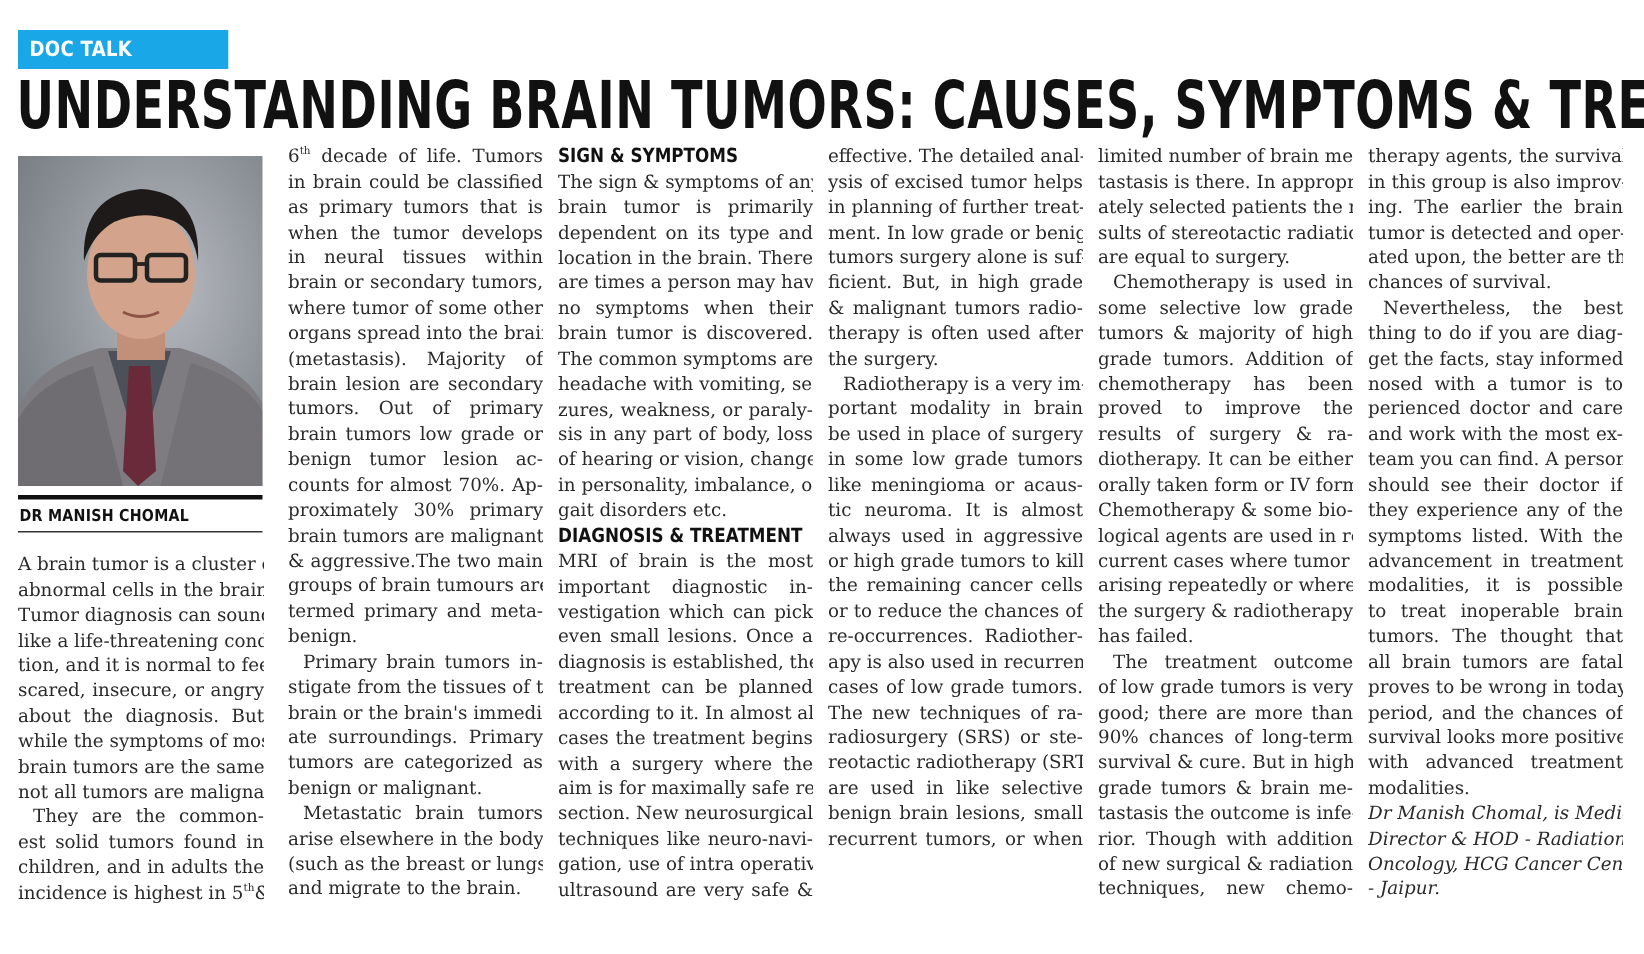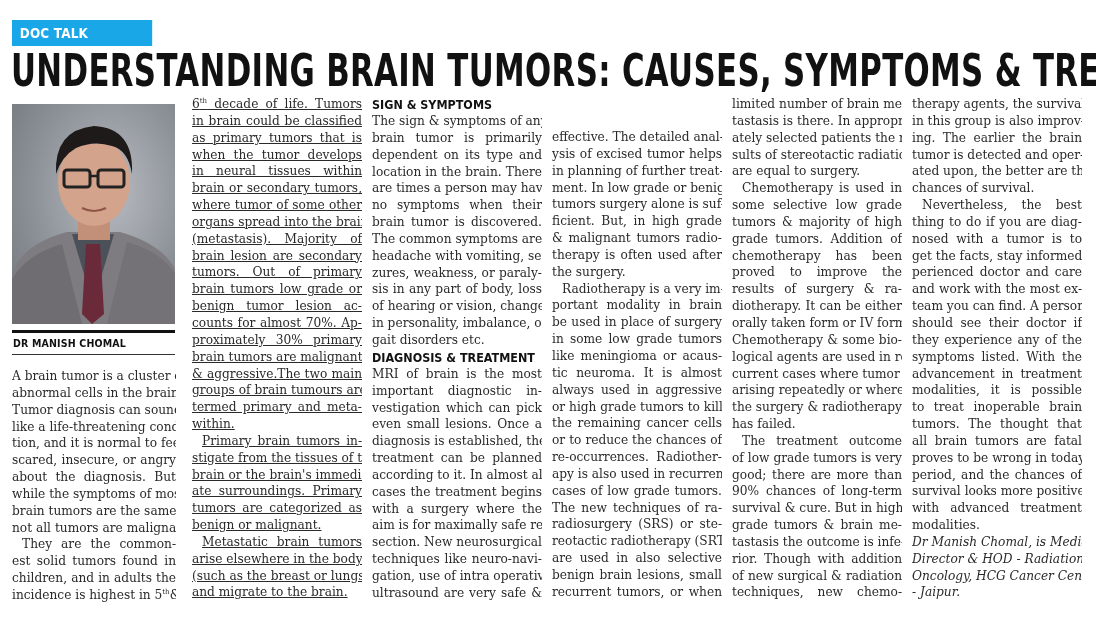--- a/index.html
+++ b/index.html
@@ -14,23 +14,23 @@
   .rule-thick { position: absolute; left: 12px; top: 330px; width: 163px; height: 3px; background: #111; }
   .caption { position: absolute; left: 13px; top: 337px; font-family: "DejaVu Sans", sans-serif; font-weight: bold; font-size: 11px; color: #111; letter-spacing: 0.2px; transform: scaleX(0.86); transform-origin: left center; white-space: nowrap; }
   .rule-thin { position: absolute; left: 12px; top: 354px; width: 163px; height: 1px; background: #333; }
   .col { position: absolute; width: 170px; font-size: 12.2px; line-height: 16.85px; color: #2a2a2a; }
   .col .ln { display: block; white-space: nowrap; text-align: justify; text-align-last: justify; overflow: hidden; }
   .col .ln.last { text-align-last: left; }
   .col .ln.indent { padding-left: 10px; }
   .col .sub { display: block; font-family: "DejaVu Sans", sans-serif; font-weight: bold; font-size: 13px; line-height: 17px; color: #111; transform: scaleX(0.86); transform-origin: left center; white-space: nowrap; }
   .col .ital { font-style: italic; }
   .c1 { left: 12px; top: 368px; width: 164px; }
-  .c2 { left: 192px; top: 96px; text-decoration: underline; }
+  .c2 { left: 192px; top: 96px; }
   .c3 { left: 372px; top: 96px; }
-  .c4 { left: 552px; top: 96px; margin-top: 33px; }
+  .c4 { left: 552px; top: 96px; }
   .c5 { left: 732px; top: 96px; }
   .c6 { left: 912px; top: 96px; }
   sup { font-size: 7px; line-height: 0; }
 </style>
 </head>
 <body>
 
 <div class="kicker">DOC TALK</div>
 <div class="headline">UNDERSTANDING BRAIN TUMORS: CAUSES, SYMPTOMS &amp; TREATMENT</div>
 
@@ -90,21 +90,21 @@
     <span class="ln">brain lesion are secondary</span>
     <span class="ln">tumors. Out of primary</span>
     <span class="ln">brain tumors low grade or</span>
     <span class="ln">benign tumor lesion ac-</span>
     <span class="ln">counts for almost 70%. Ap-</span>
     <span class="ln">proximately 30% primary</span>
     <span class="ln">brain tumors are malignant</span>
     <span class="ln">&amp; aggressive.The two main</span>
     <span class="ln">groups of brain tumours are</span>
     <span class="ln">termed primary and meta-</span>
-    <span class="ln last">within.</span>
+    <span class="ln last">benign.</span>
     <span class="ln indent">Primary brain tumors in-</span>
     <span class="ln">stigate from the tissues of the</span>
     <span class="ln">brain or the brain's immedi-</span>
     <span class="ln">ate surroundings. Primary</span>
     <span class="ln">tumors are categorized as</span>
     <span class="ln last">benign or malignant.</span>
     <span class="ln indent">Metastatic brain tumors</span>
     <span class="ln">arise elsewhere in the body</span>
     <span class="ln">(such as the breast or lungs)</span>
     <span class="ln last">and migrate to the brain.</span>
@@ -164,21 +164,21 @@
     <span class="ln">always used in aggressive</span>
     <span class="ln">or high grade tumors to kill</span>
     <span class="ln">the remaining cancer cells</span>
     <span class="ln">or to reduce the chances of</span>
     <span class="ln">re-occurrences. Radiother-</span>
     <span class="ln">apy is also used in recurrent</span>
     <span class="ln">cases of low grade tumors.</span>
     <span class="ln">The new techniques of ra-</span>
     <span class="ln">radiosurgery (SRS) or ste-</span>
     <span class="ln">reotactic radiotherapy (SRT)</span>
-    <span class="ln">are used in also selective</span>
+    <span class="ln">are used in like selective</span>
     <span class="ln">benign brain lesions, small</span>
     <span class="ln">recurrent tumors, or when</span>
   </div>
 <div class="col c5">
     <span class="ln">limited number of brain me-</span>
     <span class="ln">tastasis is there. In appropri-</span>
     <span class="ln">ately selected patients the re-</span>
     <span class="ln">sults of stereotactic radiation</span>
     <span class="ln last">are equal to surgery.</span>
     <span class="ln indent">Chemotherapy is used in</span>
@@ -210,22 +210,22 @@
 <div class="col c6">
   <div>
       <span class="ln">therapy agents, the survival</span>
       <span class="ln">in this group is also improv-</span>
       <span class="ln">ing. The earlier the brain</span>
       <span class="ln">tumor is detected and oper-</span>
       <span class="ln">ated upon, the better are the</span>
       <span class="ln last">chances of survival.</span>
       <span class="ln indent">Nevertheless, the best</span>
       <span class="ln">thing to do if you are diag-</span>
+      <span class="ln">get the facts, stay informed</span>
       <span class="ln">nosed with a tumor is to</span>
-      <span class="ln">get the facts, stay informed</span>
       <span class="ln">perienced doctor and care</span>
       <span class="ln">and work with the most ex-</span>
       <span class="ln">team you can find. A person</span>
       <span class="ln">should see their doctor if</span>
       <span class="ln">they experience any of the</span>
       <span class="ln">symptoms listed. With the</span>
       <span class="ln">advancement in treatment</span>
       <span class="ln">modalities, it is possible</span>
       <span class="ln">to treat inoperable brain</span>
       <span class="ln">tumors. The thought that</span>

